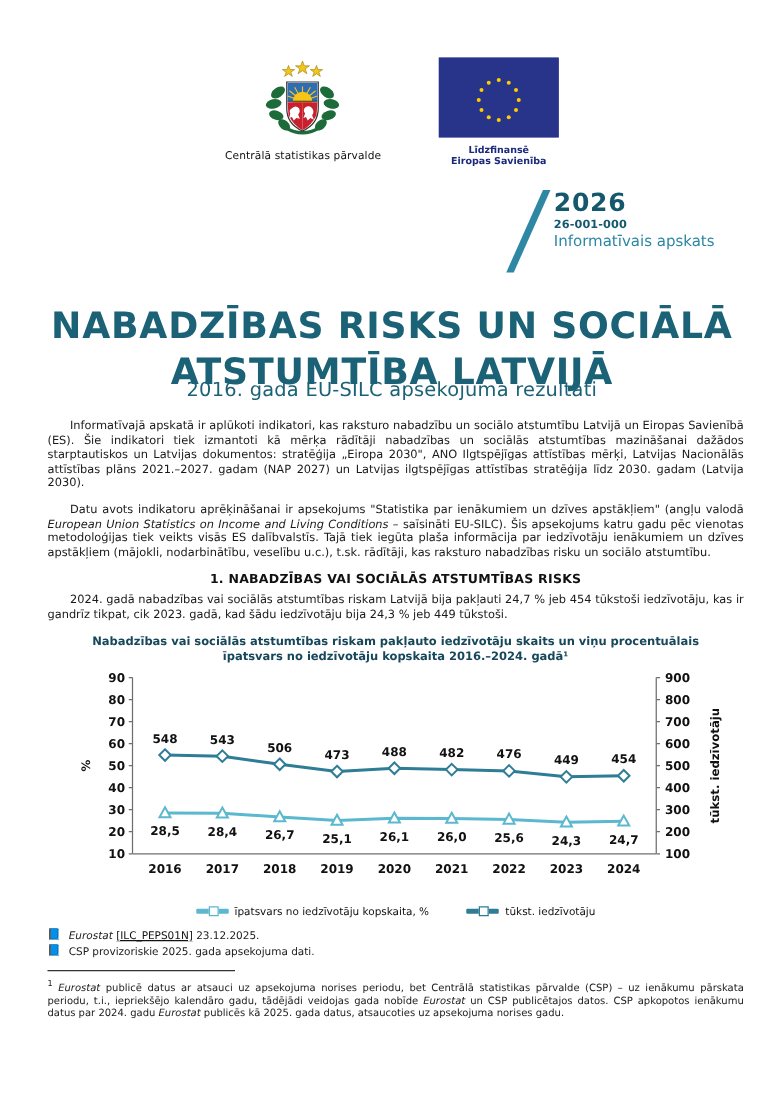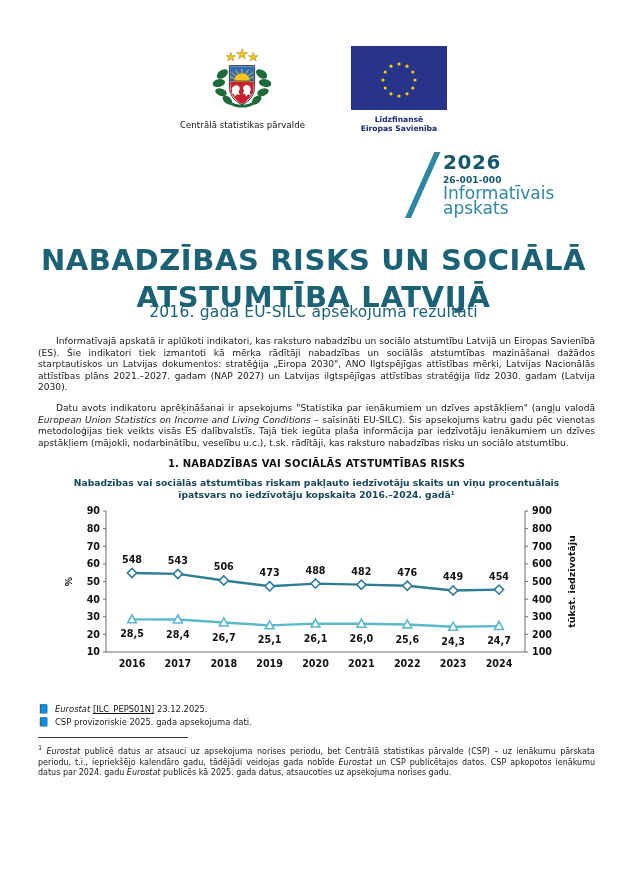--- a/index.html
+++ b/index.html
@@ -21,21 +21,21 @@
   .eu-flag { width:96px; height:64px; background:#28348A; position:relative; }
   .eu-caption { margin-top:5px; font-size:7.6px; font-weight:bold; color:#1b2a7a; text-align:center; line-height:1.25; }
 
   
   .badge-wrap { position:absolute; left:405px; top:150px; width:215px; height:72px; }
   .badge-slash { position:absolute; left:0; top:2px; width:6px; height:66px;
      background:#2E87A3; transform: skewX(-24deg); transform-origin: bottom left; }
   .badge-text { position:absolute; left:38px; top:0px; }
   .badge-year { font-size:20px; font-weight:bold; color:#15586E; letter-spacing:.6px; line-height:24px; }
   .badge-code { font-size:9px; color:#15586E; line-height:12px; font-weight:bold; letter-spacing:.1px;}
-  .badge-kind { font-size:17px; color:#2E87A3; line-height:15px; }
+  .badge-kind { font-size:12px; color:#2E87A3; line-height:15px; }
 
   
   .title-main {
     margin:0; padding:0 30px; text-align:center;
     font-size:29px; font-weight:bold; color:#1C6277;
     line-height:1.28; letter-spacing:.6px;
     position:absolute; top:242px; left:0; right:0;
   }
   .title-sub {
     position:absolute; top:303px; left:0; right:0;
@@ -168,20 +168,21 @@
 <div class="title-sub">2016. gada EU-SILC apsekojuma rezultāti</div>
 
 <div class="content">
 
   <p class="body">Informatīvajā apskatā ir aplūkoti indikatori, kas raksturo nabadzību un sociālo atstumtību Latvijā un Eiropas Savienībā (ES). Šie indikatori tiek izmantoti kā mērķa rādītāji nabadzības un sociālās atstumtības mazināšanai dažādos starptautiskos un Latvijas dokumentos: stratēģija „Eiropa 2030", ANO Ilgtspējīgas attīstības mērķi, Latvijas Nacionālās attīstības plāns 2021.–2027. gadam (NAP 2027) un Latvijas ilgtspējīgas attīstības stratēģija līdz 2030. gadam (Latvija 2030).</p>
 
   <p class="body"><span>Datu avots indikatoru aprēķināšanai ir apsekojums "Statistika par ienākumiem un dzīves apstākļiem" (angļu valodā </span><span class="it">European Union Statistics on Income and Living Conditions</span><span> – saīsināti EU-SILC). Šis apsekojums katru gadu pēc vienotas metodoloģijas tiek veikts visās ES dalībvalstīs. Tajā tiek iegūta plaša informācija par iedzīvotāju ienākumiem un dzīves apstākļiem (mājokli, nodarbinātību, veselību u.c.), t.sk. rādītāji, kas raksturo nabadzības risku un sociālo atstumtību.</span></p>
 
   <div class="section-h">1. NABADZĪBAS VAI SOCIĀLĀS ATSTUMTĪBAS RISKS</div>
 
+  <p class="body">2024. gadā nabadzības vai sociālās atstumtības riskam Latvijā bija pakļauti 24,7 % jeb 454 tūkstoši iedzīvotāju, kas ir gandrīz tikpat, cik 2023. gadā, kad šādu iedzīvotāju bija 24,3 % jeb 449 tūkstoši.</p>
 
   <div class="chart-title">
     <span>Nabadzības vai sociālās atstumtības riskam pakļauto iedzīvotāju skaits un viņu procentuālais</span><br>
     <span>īpatsvars no iedzīvotāju kopskaita 2016.–2024. gadā¹</span>
   </div>
 
   <div class="chart-area">
     <svg id="chart-svg" width="557" height="190" viewBox="0 0 557 190">
         <line x1="68" y1="6" x2="68" y2="147" stroke="#6f6f6f" stroke-width="1"></line>
         <line x1="487" y1="6" x2="487" y2="147" stroke="#6f6f6f" stroke-width="1"></line>
@@ -267,20 +268,30 @@
         <text x="323.375" y="136.8" text-anchor="middle" font-family="&quot;DejaVu Sans&quot;,&quot;Liberation Sans&quot;,sans-serif" font-size="9.6px" font-weight="bold" fill="#111">26,0</text>
         <polygon points="369.25,114.905 373.65,122.905 364.85,122.905" fill="#ffffff" stroke="#5BB8CE" stroke-width="1.6"></polygon>
         <text x="369.25" y="137.505" text-anchor="middle" font-family="&quot;DejaVu Sans&quot;,&quot;Liberation Sans&quot;,sans-serif" font-size="9.6px" font-weight="bold" fill="#111">25,6</text>
         <polygon points="415.125,117.19625 419.525,125.19625 410.725,125.19625" fill="#ffffff" stroke="#5BB8CE" stroke-width="1.6"></polygon>
         <text x="415.125" y="139.79625" text-anchor="middle" font-family="&quot;DejaVu Sans&quot;,&quot;Liberation Sans&quot;,sans-serif" font-size="9.6px" font-weight="bold" fill="#111">24,3</text>
         <polygon points="461,116.49125000000001 465.4,124.49125000000001 456.6,124.49125000000001" fill="#ffffff" stroke="#5BB8CE" stroke-width="1.6"></polygon>
         <text x="461" y="139.09125" text-anchor="middle" font-family="&quot;DejaVu Sans&quot;,&quot;Liberation Sans&quot;,sans-serif" font-size="9.6px" font-weight="bold" fill="#111">24,7</text>
       </svg>
   </div>
 
+  <div class="legend">
+    <div class="legend-item">
+      <span class="legend-swatch tri" style="background:#5BB8CE;color:#5BB8CE;"></span>
+      <span>īpatsvars no iedzīvotāju kopskaita, %</span>
+    </div>
+    <div class="legend-item">
+      <span class="legend-swatch" style="background:#2E7C96;color:#2E7C96;"></span>
+      <span>tūkst. iedzīvotāju</span>
+    </div>
+  </div>
 
   <div class="sources">
     <div class="src-row">
       <span class="src-icon">📘</span>
       <span><span class="it">Eurostat</span> <a href="#" class="src-link">[ILC_PEPS01N]</a><span> 23.12.2025.</span></span>
     </div>
     <div class="src-row">
       <span class="src-icon">📘</span>
       <span>CSP provizoriskie 2025. gada apsekojuma dati.</span>
     </div>

